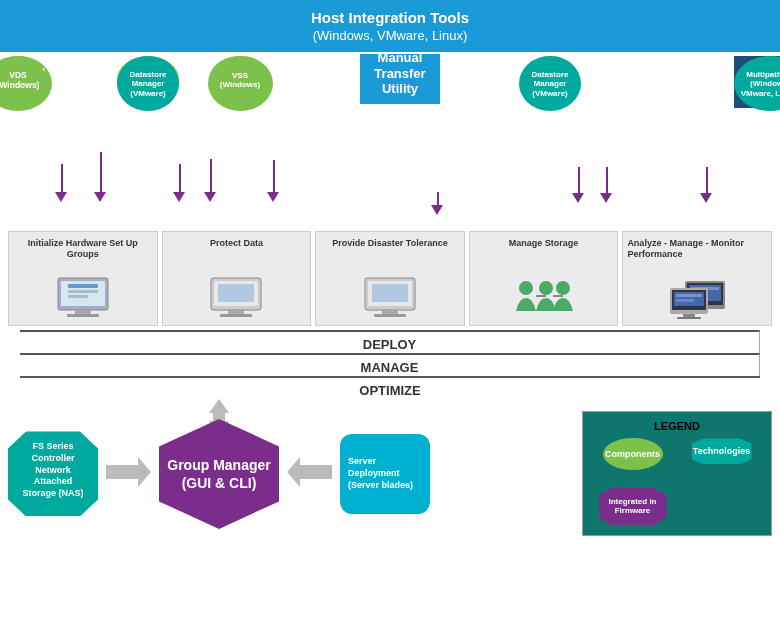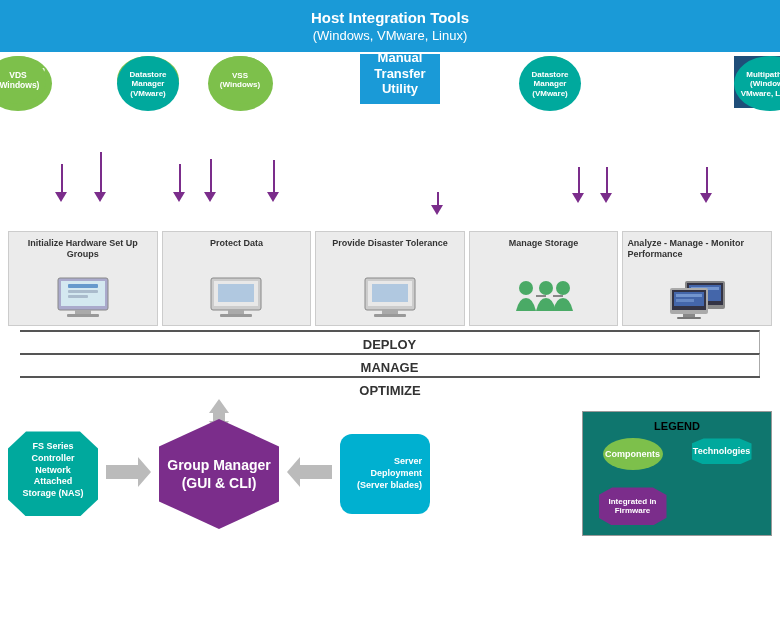--- a/index.html
+++ b/index.html
@@ -465,21 +465,21 @@
     </div>
   </div>
 
   <div style="flex-shrink:0;">
     <svg width="45" height="30" viewBox="0 0 45 30">
       <polygon points="45,8 13,8 13,0 0,15 13,30 13,22 45,22" fill="#bbb"></polygon>
     </svg>
   </div>
 
   <div class="cyan-rounded" style="width:90px; height:80px; flex-shrink:0;">
-    <span style="font-size:9px; font-weight:bold; color:white; text-align:right; line-height:1.3;">Server Deployment (Server blades)</span>
+    <span style="font-size:9px; font-weight:bold; color:white; text-align:left; line-height:1.3;">Server Deployment (Server blades)</span>
   </div>
 
   <div style="flex:1;"></div>
 
   <div class="legend-box" style="flex-shrink:0; width:190px;">
     <div class="legend-title">LEGEND</div>
     <div class="legend-grid">
 
       <div class="legend-item">
         <div class="legend-oval" style="background:#7dc04b; width:60px; height:32px;">

